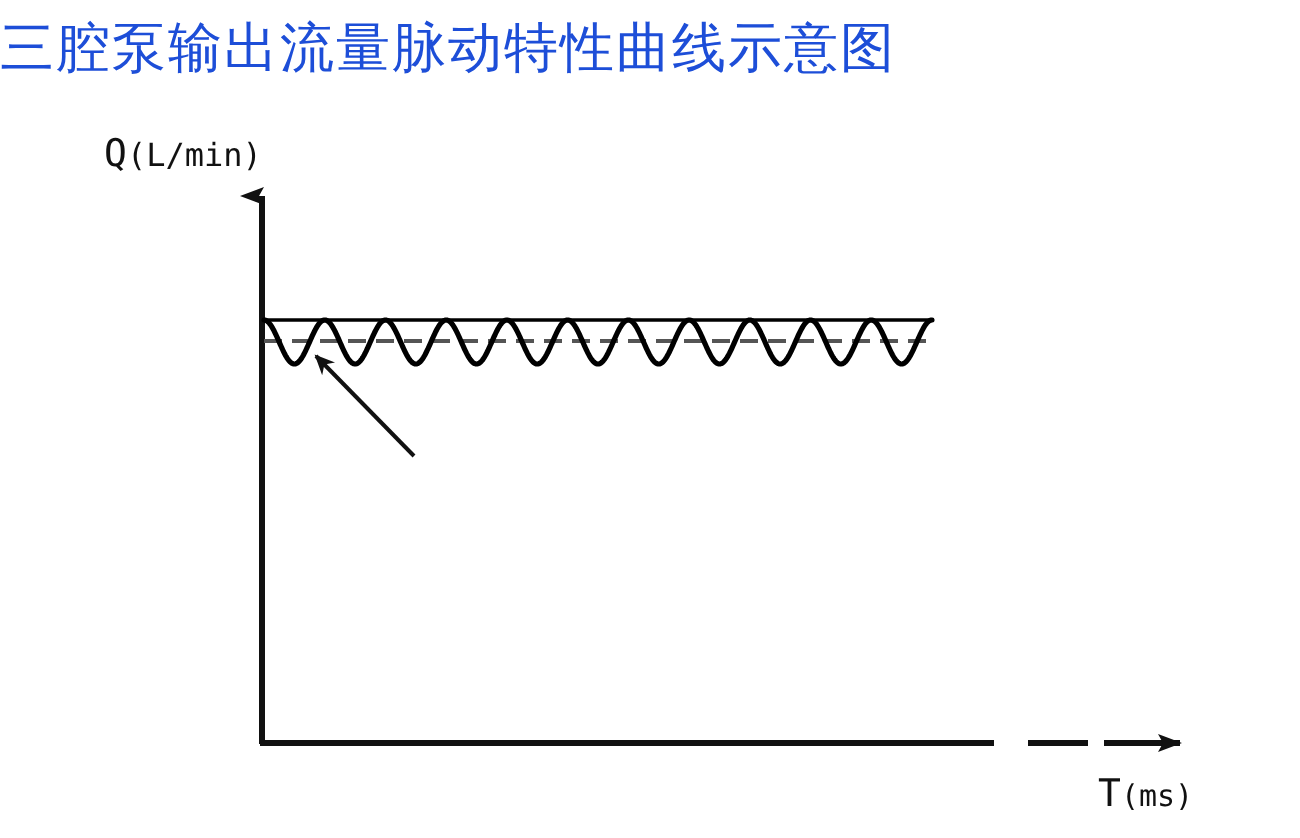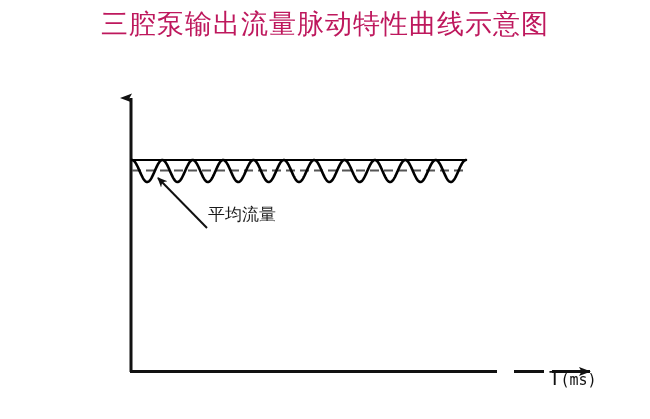--- a/index.html
+++ b/index.html
@@ -15,26 +15,26 @@
     width: 650px;
     height: 419px;
     background: #ffffff;
     overflow: hidden;
   }
   #chart-title {
     position: absolute;
     left: 0;
     top: 6px;
     width: 650px;
-    text-align: center;
+    text-align: left;
     font-family: "DejaVu Serif", "Liberation Serif", serif;
     font-size: 27px;
     font-weight: 400;
     letter-spacing: 1px;
-    color: #be185d;
+    color: #1d4ed8;
     white-space: nowrap;
   }
   #plot-svg {
     position: absolute;
     left: 0;
     top: 0;
   }
   .axis-label {
     position: absolute;
     font-family: "DejaVu Sans Mono", "Liberation Mono", monospace;
@@ -44,21 +44,21 @@
   #y-axis-label {
     left: 52px;
     top: 66px;
     font-size: 19px;
   }
   #y-axis-label .unit {
     font-size: 16px;
   }
   #x-axis-label {
     left: 549px;
-    top: 367px;
+    top: 386px;
     font-size: 19px;
   }
   #x-axis-label .unit {
     font-size: 15px;
   }
   .series-label {
     position: absolute;
     font-family: "DejaVu Serif", "Liberation Serif", serif;
     font-size: 17px;
     color: #1a1a1a;
@@ -104,21 +104,23 @@
     <line x1="132" y1="160" x2="466" y2="160" stroke="#000000" stroke-width="1.8"></line>
 
     <line x1="132" y1="170.5" x2="466" y2="170.5" stroke="#555555" stroke-width="2" stroke-dasharray="9 5"></line>
 
     <path id="pulsation-curve" fill="none" stroke="#000000" stroke-width="2.6" stroke-linecap="round" stroke-linejoin="round" d="M132.00,160.00 L132.37,160.03 L132.74,160.13 L133.11,160.29 L133.48,160.51 L133.86,160.80 L134.23,161.15 L134.60,161.55 L134.97,162.01 L135.34,162.52 L135.71,163.09 L136.08,163.70 L136.45,164.35 L136.82,165.04 L137.20,165.77 L137.57,166.53 L137.94,167.31 L138.31,168.12 L138.68,168.94 L139.05,169.77 L139.42,170.62 L139.79,171.46 L140.16,172.30 L140.54,173.14 L140.91,173.96 L141.28,174.76 L141.65,175.54 L142.02,176.30 L142.39,177.02 L142.76,177.71 L143.13,178.36 L143.50,178.97 L143.88,179.52 L144.25,180.03 L144.62,180.49 L144.99,180.89 L145.36,181.23 L145.73,181.51 L146.10,181.73 L146.47,181.88 L146.84,181.97 L147.22,182.00 L147.59,181.96 L147.96,181.86 L148.33,181.69 L148.70,181.46 L149.07,181.17 L149.44,180.82 L149.81,180.41 L150.18,179.94 L150.56,179.43 L150.93,178.86 L151.30,178.25 L151.67,177.59 L152.04,176.89 L152.41,176.16 L152.78,175.40 L153.15,174.62 L153.52,173.81 L153.90,172.99 L154.27,172.15 L154.64,171.31 L155.01,170.46 L155.38,169.62 L155.75,168.79 L156.12,167.97 L156.49,167.17 L156.86,166.39 L157.24,165.63 L157.61,164.91 L157.98,164.23 L158.35,163.58 L158.72,162.98 L159.09,162.43 L159.46,161.92 L159.83,161.47 L160.20,161.08 L160.58,160.74 L160.95,160.47 L161.32,160.26 L161.69,160.11 L162.06,160.02 L162.43,160.00 L162.80,160.05 L163.17,160.15 L163.54,160.33 L163.92,160.56 L164.29,160.86 L164.66,161.22 L165.03,161.63 L165.40,162.10 L165.77,162.62 L166.14,163.19 L166.51,163.81 L166.88,164.47 L167.26,165.17 L167.63,165.90 L168.00,166.67 L168.37,167.46 L168.74,168.26 L169.11,169.09 L169.48,169.93 L169.85,170.77 L170.22,171.61 L170.60,172.45 L170.97,173.29 L171.34,174.11 L171.71,174.91 L172.08,175.68 L172.45,176.43 L172.82,177.15 L173.19,177.83 L173.56,178.47 L173.94,179.07 L174.31,179.62 L174.68,180.12 L175.05,180.56 L175.42,180.95 L175.79,181.28 L176.16,181.55 L176.53,181.76 L176.90,181.90 L177.28,181.98 L177.65,182.00 L178.02,181.95 L178.39,181.83 L178.76,181.65 L179.13,181.41 L179.50,181.11 L179.87,180.75 L180.24,180.33 L180.62,179.85 L180.99,179.33 L181.36,178.75 L181.73,178.13 L182.10,177.47 L182.47,176.76 L182.84,176.03 L183.21,175.26 L183.58,174.47 L183.96,173.66 L184.33,172.83 L184.70,172.00 L185.07,171.15 L185.44,170.31 L185.81,169.47 L186.18,168.64 L186.55,167.82 L186.92,167.02 L187.30,166.25 L187.67,165.50 L188.04,164.79 L188.41,164.11 L188.78,163.47 L189.15,162.88 L189.52,162.33 L189.89,161.84 L190.26,161.40 L190.64,161.01 L191.01,160.69 L191.38,160.43 L191.75,160.22 L192.12,160.09 L192.49,160.01 L192.86,160.00 L193.23,160.06 L193.60,160.18 L193.98,160.36 L194.35,160.61 L194.72,160.92 L195.09,161.29 L195.46,161.71 L195.83,162.19 L196.20,162.72 L196.57,163.30 L196.94,163.93 L197.32,164.60 L197.69,165.30 L198.06,166.04 L198.43,166.81 L198.80,167.60 L199.17,168.41 L199.54,169.24 L199.91,170.08 L200.28,170.92 L200.66,171.77 L201.03,172.61 L201.40,173.44 L201.77,174.25 L202.14,175.05 L202.51,175.82 L202.88,176.57 L203.25,177.28 L203.62,177.95 L204.00,178.59 L204.37,179.17 L204.74,179.72 L205.11,180.20 L205.48,180.64 L205.85,181.02 L206.22,181.34 L206.59,181.59 L206.96,181.79 L207.34,181.92 L207.71,181.99 L208.08,181.99 L208.45,181.93 L208.82,181.81 L209.19,181.62 L209.56,181.36 L209.93,181.05 L210.30,180.68 L210.68,180.25 L211.05,179.76 L211.42,179.23 L211.79,178.64 L212.16,178.01 L212.53,177.34 L212.90,176.63 L213.27,175.89 L213.64,175.12 L214.02,174.33 L214.39,173.51 L214.76,172.68 L215.13,171.84 L215.50,171.00 L215.87,170.16 L216.24,169.32 L216.61,168.49 L216.98,167.67 L217.36,166.88 L217.73,166.11 L218.10,165.37 L218.47,164.66 L218.84,163.99 L219.21,163.36 L219.58,162.77 L219.95,162.24 L220.32,161.75 L220.70,161.32 L221.07,160.95 L221.44,160.64 L221.81,160.38 L222.18,160.19 L222.55,160.07 L222.92,160.01 L223.29,160.01 L223.66,160.08 L224.04,160.21 L224.41,160.41 L224.78,160.66 L225.15,160.98 L225.52,161.36 L225.89,161.80 L226.26,162.28 L226.63,162.83 L227.00,163.41 L227.38,164.05 L227.75,164.72 L228.12,165.43 L228.49,166.18 L228.86,166.95 L229.23,167.75 L229.60,168.56 L229.97,169.39 L230.34,170.23 L230.72,171.08 L231.09,171.92 L231.46,172.76 L231.83,173.59 L232.20,174.40 L232.57,175.19 L232.94,175.96 L233.31,176.70 L233.68,177.40 L234.06,178.07 L234.43,178.70 L234.80,179.28 L235.17,179.81 L235.54,180.29 L235.91,180.71 L236.28,181.08 L236.65,181.39 L237.02,181.64 L237.40,181.82 L237.77,181.94 L238.14,182.00 L238.51,181.99 L238.88,181.91 L239.25,181.78 L239.62,181.57 L239.99,181.31 L240.36,180.99 L240.74,180.60 L241.11,180.16 L241.48,179.67 L241.85,179.12 L242.22,178.53 L242.59,177.89 L242.96,177.21 L243.33,176.50 L243.70,175.75 L244.08,174.98 L244.45,174.18 L244.82,173.36 L245.19,172.53 L245.56,171.69 L245.93,170.85 L246.30,170.00 L246.67,169.17 L247.04,168.34 L247.42,167.53 L247.79,166.74 L248.16,165.97 L248.53,165.24 L248.90,164.53 L249.27,163.87 L249.64,163.25 L250.01,162.67 L250.38,162.15 L250.76,161.67 L251.13,161.25 L251.50,160.89 L251.87,160.59 L252.24,160.35 L252.61,160.17 L252.98,160.05 L253.35,160.00 L253.72,160.02 L254.10,160.10 L254.47,160.24 L254.84,160.45 L255.21,160.72 L255.58,161.05 L255.95,161.44 L256.32,161.88 L256.69,162.38 L257.06,162.93 L257.44,163.53 L257.81,164.17 L258.18,164.85 L258.55,165.57 L258.92,166.32 L259.29,167.09 L259.66,167.89 L260.03,168.71 L260.40,169.55 L260.78,170.39 L261.15,171.23 L261.52,172.07 L261.89,172.91 L262.26,173.74 L262.63,174.54 L263.00,175.33 L263.37,176.10 L263.74,176.83 L264.12,177.53 L264.49,178.19 L264.86,178.81 L265.23,179.38 L265.60,179.90 L265.97,180.37 L266.34,180.78 L266.71,181.14 L267.08,181.44 L267.46,181.67 L267.83,181.85 L268.20,181.95 L268.57,182.00 L268.94,181.98 L269.31,181.89 L269.68,181.74 L270.05,181.53 L270.42,181.26 L270.80,180.92 L271.17,180.53 L271.54,180.08 L271.91,179.57 L272.28,179.02 L272.65,178.42 L273.02,177.77 L273.39,177.09 L273.76,176.37 L274.14,175.61 L274.51,174.83 L274.88,174.03 L275.25,173.21 L275.62,172.38 L275.99,171.54 L276.36,170.69 L276.73,169.85 L277.10,169.01 L277.48,168.19 L277.85,167.38 L278.22,166.60 L278.59,165.84 L278.96,165.11 L279.33,164.41 L279.70,163.75 L280.07,163.14 L280.44,162.57 L280.82,162.06 L281.19,161.59 L281.56,161.18 L281.93,160.83 L282.30,160.54 L282.67,160.31 L283.04,160.14 L283.41,160.04 L283.78,160.00 L284.16,160.03 L284.53,160.12 L284.90,160.27 L285.27,160.49 L285.64,160.77 L286.01,161.11 L286.38,161.51 L286.75,161.97 L287.12,162.48 L287.50,163.03 L287.87,163.64 L288.24,164.29 L288.61,164.98 L288.98,165.70 L289.35,166.46 L289.72,167.24 L290.09,168.04 L290.46,168.86 L290.84,169.70 L291.21,170.54 L291.58,171.38 L291.95,172.23 L292.32,173.06 L292.69,173.88 L293.06,174.69 L293.43,175.47 L293.80,176.23 L294.18,176.96 L294.55,177.65 L294.92,178.30 L295.29,178.91 L295.66,179.48 L296.03,179.99 L296.40,180.45 L296.77,180.85 L297.14,181.20 L297.52,181.49 L297.89,181.71 L298.26,181.87 L298.63,181.97 L299.00,182.00 L299.37,181.97 L299.74,181.87 L300.11,181.71 L300.48,181.49 L300.86,181.20 L301.23,180.85 L301.60,180.45 L301.97,179.99 L302.34,179.48 L302.71,178.91 L303.08,178.30 L303.45,177.65 L303.82,176.96 L304.20,176.23 L304.57,175.47 L304.94,174.69 L305.31,173.88 L305.68,173.06 L306.05,172.23 L306.42,171.38 L306.79,170.54 L307.16,169.70 L307.54,168.86 L307.91,168.04 L308.28,167.24 L308.65,166.46 L309.02,165.70 L309.39,164.98 L309.76,164.29 L310.13,163.64 L310.50,163.03 L310.88,162.48 L311.25,161.97 L311.62,161.51 L311.99,161.11 L312.36,160.77 L312.73,160.49 L313.10,160.27 L313.47,160.12 L313.84,160.03 L314.22,160.00 L314.59,160.04 L314.96,160.14 L315.33,160.31 L315.70,160.54 L316.07,160.83 L316.44,161.18 L316.81,161.59 L317.18,162.06 L317.56,162.57 L317.93,163.14 L318.30,163.75 L318.67,164.41 L319.04,165.11 L319.41,165.84 L319.78,166.60 L320.15,167.38 L320.52,168.19 L320.90,169.01 L321.27,169.85 L321.64,170.69 L322.01,171.54 L322.38,172.38 L322.75,173.21 L323.12,174.03 L323.49,174.83 L323.86,175.61 L324.24,176.37 L324.61,177.09 L324.98,177.77 L325.35,178.42 L325.72,179.02 L326.09,179.57 L326.46,180.08 L326.83,180.53 L327.20,180.92 L327.58,181.26 L327.95,181.53 L328.32,181.74 L328.69,181.89 L329.06,181.98 L329.43,182.00 L329.80,181.95 L330.17,181.85 L330.54,181.67 L330.92,181.44 L331.29,181.14 L331.66,180.78 L332.03,180.37 L332.40,179.90 L332.77,179.38 L333.14,178.81 L333.51,178.19 L333.88,177.53 L334.26,176.83 L334.63,176.10 L335.00,175.33 L335.37,174.54 L335.74,173.74 L336.11,172.91 L336.48,172.07 L336.85,171.23 L337.22,170.39 L337.60,169.55 L337.97,168.71 L338.34,167.89 L338.71,167.09 L339.08,166.32 L339.45,165.57 L339.82,164.85 L340.19,164.17 L340.56,163.53 L340.94,162.93 L341.31,162.38 L341.68,161.88 L342.05,161.44 L342.42,161.05 L342.79,160.72 L343.16,160.45 L343.53,160.24 L343.90,160.10 L344.28,160.02 L344.65,160.00 L345.02,160.05 L345.39,160.17 L345.76,160.35 L346.13,160.59 L346.50,160.89 L346.87,161.25 L347.24,161.67 L347.62,162.15 L347.99,162.67 L348.36,163.25 L348.73,163.87 L349.10,164.53 L349.47,165.24 L349.84,165.97 L350.21,166.74 L350.58,167.53 L350.96,168.34 L351.33,169.17 L351.70,170.00 L352.07,170.85 L352.44,171.69 L352.81,172.53 L353.18,173.36 L353.55,174.18 L353.92,174.98 L354.30,175.75 L354.67,176.50 L355.04,177.21 L355.41,177.89 L355.78,178.53 L356.15,179.12 L356.52,179.67 L356.89,180.16 L357.26,180.60 L357.64,180.99 L358.01,181.31 L358.38,181.57 L358.75,181.78 L359.12,181.91 L359.49,181.99 L359.86,182.00 L360.23,181.94 L360.60,181.82 L360.98,181.64 L361.35,181.39 L361.72,181.08 L362.09,180.71 L362.46,180.29 L362.83,179.81 L363.20,179.28 L363.57,178.70 L363.94,178.07 L364.32,177.40 L364.69,176.70 L365.06,175.96 L365.43,175.19 L365.80,174.40 L366.17,173.59 L366.54,172.76 L366.91,171.92 L367.28,171.08 L367.66,170.23 L368.03,169.39 L368.40,168.56 L368.77,167.75 L369.14,166.95 L369.51,166.18 L369.88,165.43 L370.25,164.72 L370.62,164.05 L371.00,163.41 L371.37,162.83 L371.74,162.28 L372.11,161.80 L372.48,161.36 L372.85,160.98 L373.22,160.66 L373.59,160.41 L373.96,160.21 L374.34,160.08 L374.71,160.01 L375.08,160.01 L375.45,160.07 L375.82,160.19 L376.19,160.38 L376.56,160.64 L376.93,160.95 L377.30,161.32 L377.68,161.75 L378.05,162.24 L378.42,162.77 L378.79,163.36 L379.16,163.99 L379.53,164.66 L379.90,165.37 L380.27,166.11 L380.64,166.88 L381.02,167.67 L381.39,168.49 L381.76,169.32 L382.13,170.16 L382.50,171.00 L382.87,171.84 L383.24,172.68 L383.61,173.51 L383.98,174.33 L384.36,175.12 L384.73,175.89 L385.10,176.63 L385.47,177.34 L385.84,178.01 L386.21,178.64 L386.58,179.23 L386.95,179.76 L387.32,180.25 L387.70,180.68 L388.07,181.05 L388.44,181.36 L388.81,181.62 L389.18,181.81 L389.55,181.93 L389.92,181.99 L390.29,181.99 L390.66,181.92 L391.04,181.79 L391.41,181.59 L391.78,181.34 L392.15,181.02 L392.52,180.64 L392.89,180.20 L393.26,179.72 L393.63,179.17 L394.00,178.59 L394.38,177.95 L394.75,177.28 L395.12,176.57 L395.49,175.82 L395.86,175.05 L396.23,174.25 L396.60,173.44 L396.97,172.61 L397.34,171.77 L397.72,170.92 L398.09,170.08 L398.46,169.24 L398.83,168.41 L399.20,167.60 L399.57,166.81 L399.94,166.04 L400.31,165.30 L400.68,164.60 L401.06,163.93 L401.43,163.30 L401.80,162.72 L402.17,162.19 L402.54,161.71 L402.91,161.29 L403.28,160.92 L403.65,160.61 L404.02,160.36 L404.40,160.18 L404.77,160.06 L405.14,160.00 L405.51,160.01 L405.88,160.09 L406.25,160.22 L406.62,160.43 L406.99,160.69 L407.36,161.01 L407.74,161.40 L408.11,161.84 L408.48,162.33 L408.85,162.88 L409.22,163.47 L409.59,164.11 L409.96,164.79 L410.33,165.50 L410.70,166.25 L411.08,167.02 L411.45,167.82 L411.82,168.64 L412.19,169.47 L412.56,170.31 L412.93,171.15 L413.30,172.00 L413.67,172.83 L414.04,173.66 L414.42,174.47 L414.79,175.26 L415.16,176.03 L415.53,176.76 L415.90,177.47 L416.27,178.13 L416.64,178.75 L417.01,179.33 L417.38,179.85 L417.76,180.33 L418.13,180.75 L418.50,181.11 L418.87,181.41 L419.24,181.65 L419.61,181.83 L419.98,181.95 L420.35,182.00 L420.72,181.98 L421.10,181.90 L421.47,181.76 L421.84,181.55 L422.21,181.28 L422.58,180.95 L422.95,180.56 L423.32,180.12 L423.69,179.62 L424.06,179.07 L424.44,178.47 L424.81,177.83 L425.18,177.15 L425.55,176.43 L425.92,175.68 L426.29,174.91 L426.66,174.11 L427.03,173.29 L427.40,172.45 L427.78,171.61 L428.15,170.77 L428.52,169.93 L428.89,169.09 L429.26,168.26 L429.63,167.46 L430.00,166.67 L430.37,165.90 L430.74,165.17 L431.12,164.47 L431.49,163.81 L431.86,163.19 L432.23,162.62 L432.60,162.10 L432.97,161.63 L433.34,161.22 L433.71,160.86 L434.08,160.56 L434.46,160.33 L434.83,160.15 L435.20,160.05 L435.57,160.00 L435.94,160.02 L436.31,160.11 L436.68,160.26 L437.05,160.47 L437.42,160.74 L437.80,161.08 L438.17,161.47 L438.54,161.92 L438.91,162.43 L439.28,162.98 L439.65,163.58 L440.02,164.23 L440.39,164.91 L440.76,165.63 L441.14,166.39 L441.51,167.17 L441.88,167.97 L442.25,168.79 L442.62,169.62 L442.99,170.46 L443.36,171.31 L443.73,172.15 L444.10,172.99 L444.48,173.81 L444.85,174.62 L445.22,175.40 L445.59,176.16 L445.96,176.89 L446.33,177.59 L446.70,178.25 L447.07,178.86 L447.44,179.43 L447.82,179.94 L448.19,180.41 L448.56,180.82 L448.93,181.17 L449.30,181.46 L449.67,181.69 L450.04,181.86 L450.41,181.96 L450.78,182.00 L451.16,181.97 L451.53,181.88 L451.90,181.73 L452.27,181.51 L452.64,181.23 L453.01,180.89 L453.38,180.49 L453.75,180.03 L454.12,179.52 L454.50,178.97 L454.87,178.36 L455.24,177.71 L455.61,177.02 L455.98,176.30 L456.35,175.54 L456.72,174.76 L457.09,173.96 L457.46,173.14 L457.84,172.30 L458.21,171.46 L458.58,170.62 L458.95,169.77 L459.32,168.94 L459.69,168.12 L460.06,167.31 L460.43,166.53 L460.80,165.77 L461.18,165.04 L461.55,164.35 L461.92,163.70 L462.29,163.09 L462.66,162.52 L463.03,162.01 L463.40,161.55 L463.77,161.15 L464.14,160.80 L464.52,160.51 L464.89,160.29 L465.26,160.13 L465.63,160.03 L466.00,160.00"></path>
 
     <line x1="207" y1="228" x2="158" y2="178" stroke="#111111" stroke-width="2" marker-end="url(#arrow-leader)"></line>
 
   </svg>
 
+  <div id="y-axis-label" class="axis-label">
+    <span>Q</span><span class="unit">(L/min)</span>
+  </div>
 
   <div id="x-axis-label" class="axis-label">
     <span>T</span><span class="unit">(ms)</span>
   </div>
 
 
-  <div id="mean-flow-label" class="series-label">平均流量</div>
 
 </div>
 
 </body></html>

